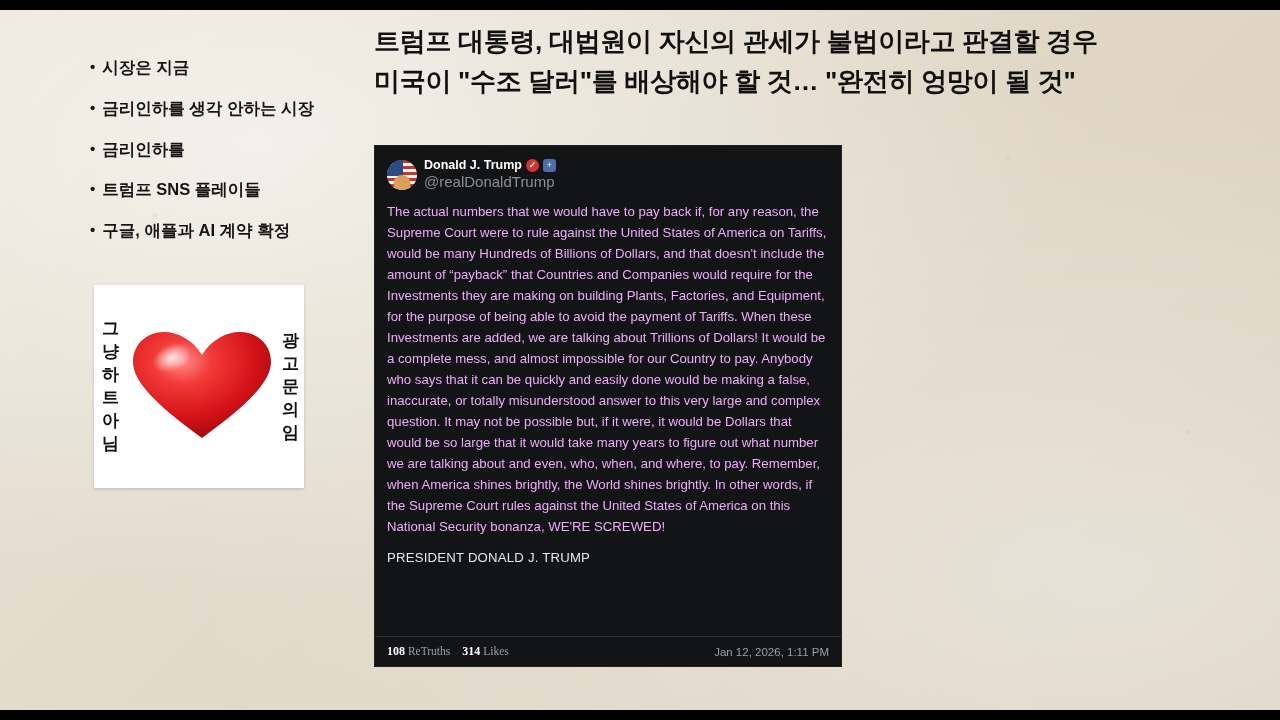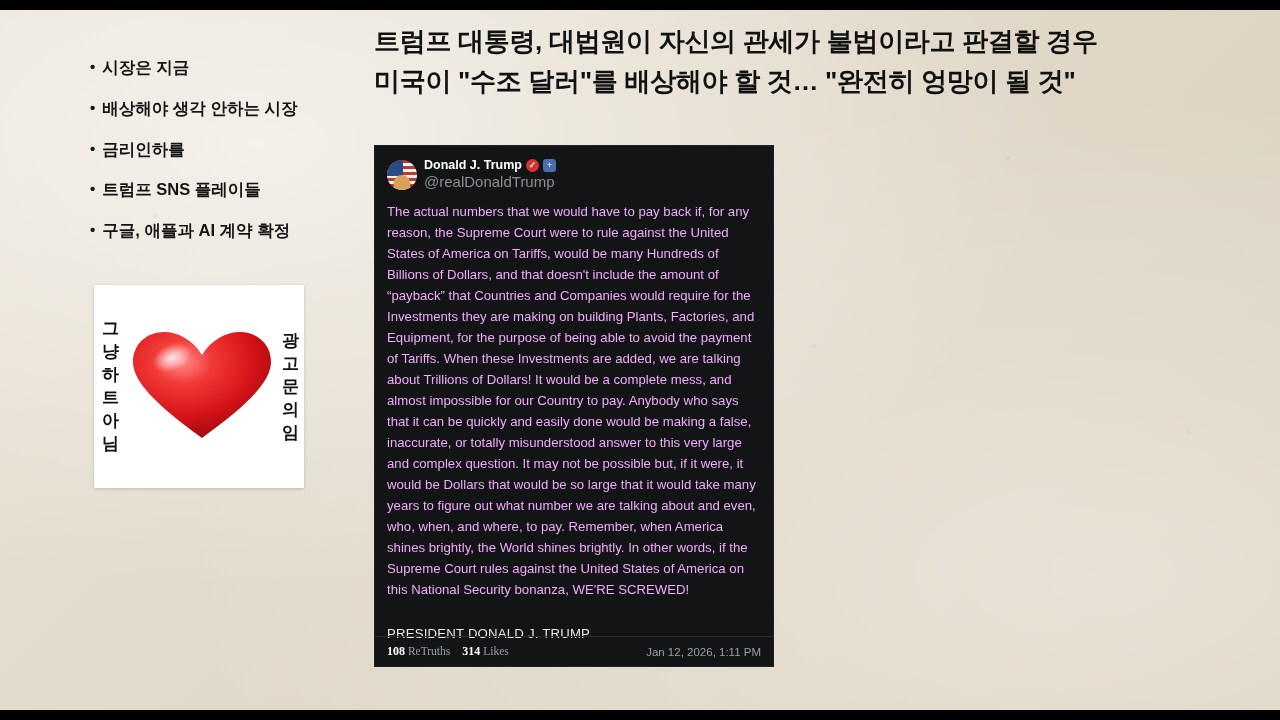--- a/index.html
+++ b/index.html
@@ -112,21 +112,21 @@
     height: 120px;
     position: relative;
   }
   .heart-wrap svg { display: block; }
 
   
   .post {
     position: absolute;
     left: 374px;
     top: 145px;
-    width: 400px;
+    width: 468px;
     height: 522px;
     background: #131416;
     color: #e8e9ea;
     box-sizing: border-box;
     padding: 11px 12px 0 12px;
     border: 1px solid #1f2124;
     overflow: hidden;
   }
   .post-head {
     display: flex;
@@ -213,21 +213,21 @@
     color: #8b8f95;
   }
   .post-body {
     margin-top: 9px;
     font-size: 13.2px;
     line-height: 1.59;
     color: #f0abfc;
     text-align: left;
   }
   .post-sign {
-    margin-top: 25px;
+    margin-top: 12px;
     font-size: 13.2px;
     color: #e6e7e8;
     letter-spacing: 0.2px;
   }
   .post-footer {
     position: absolute;
     left: 0;
     right: 0;
     bottom: 0;
     height: 30px;
@@ -261,21 +261,21 @@
     <span class="line">미국이 "수조 달러"를 배상해야 할 것… "완전히 엉망이 될 것"</span>
   </div>
 
   <div class="bullets">
     <div class="bullet">
       <span class="dot">•</span>
       <span>시장은 지금</span>
     </div>
     <div class="bullet">
       <span class="dot">•</span>
-      <span>배상해야 생각 안하는 시장</span>
+      <span>금리인하를 생각 안하는 시장</span>
     </div>
     <div class="bullet">
       <span class="dot">•</span>
       <span>금리인하를</span>
     </div>
     <div class="bullet">
       <span class="dot">•</span>
       <span>트럼프 SNS 플레이들</span>
     </div>
     <div class="bullet">

